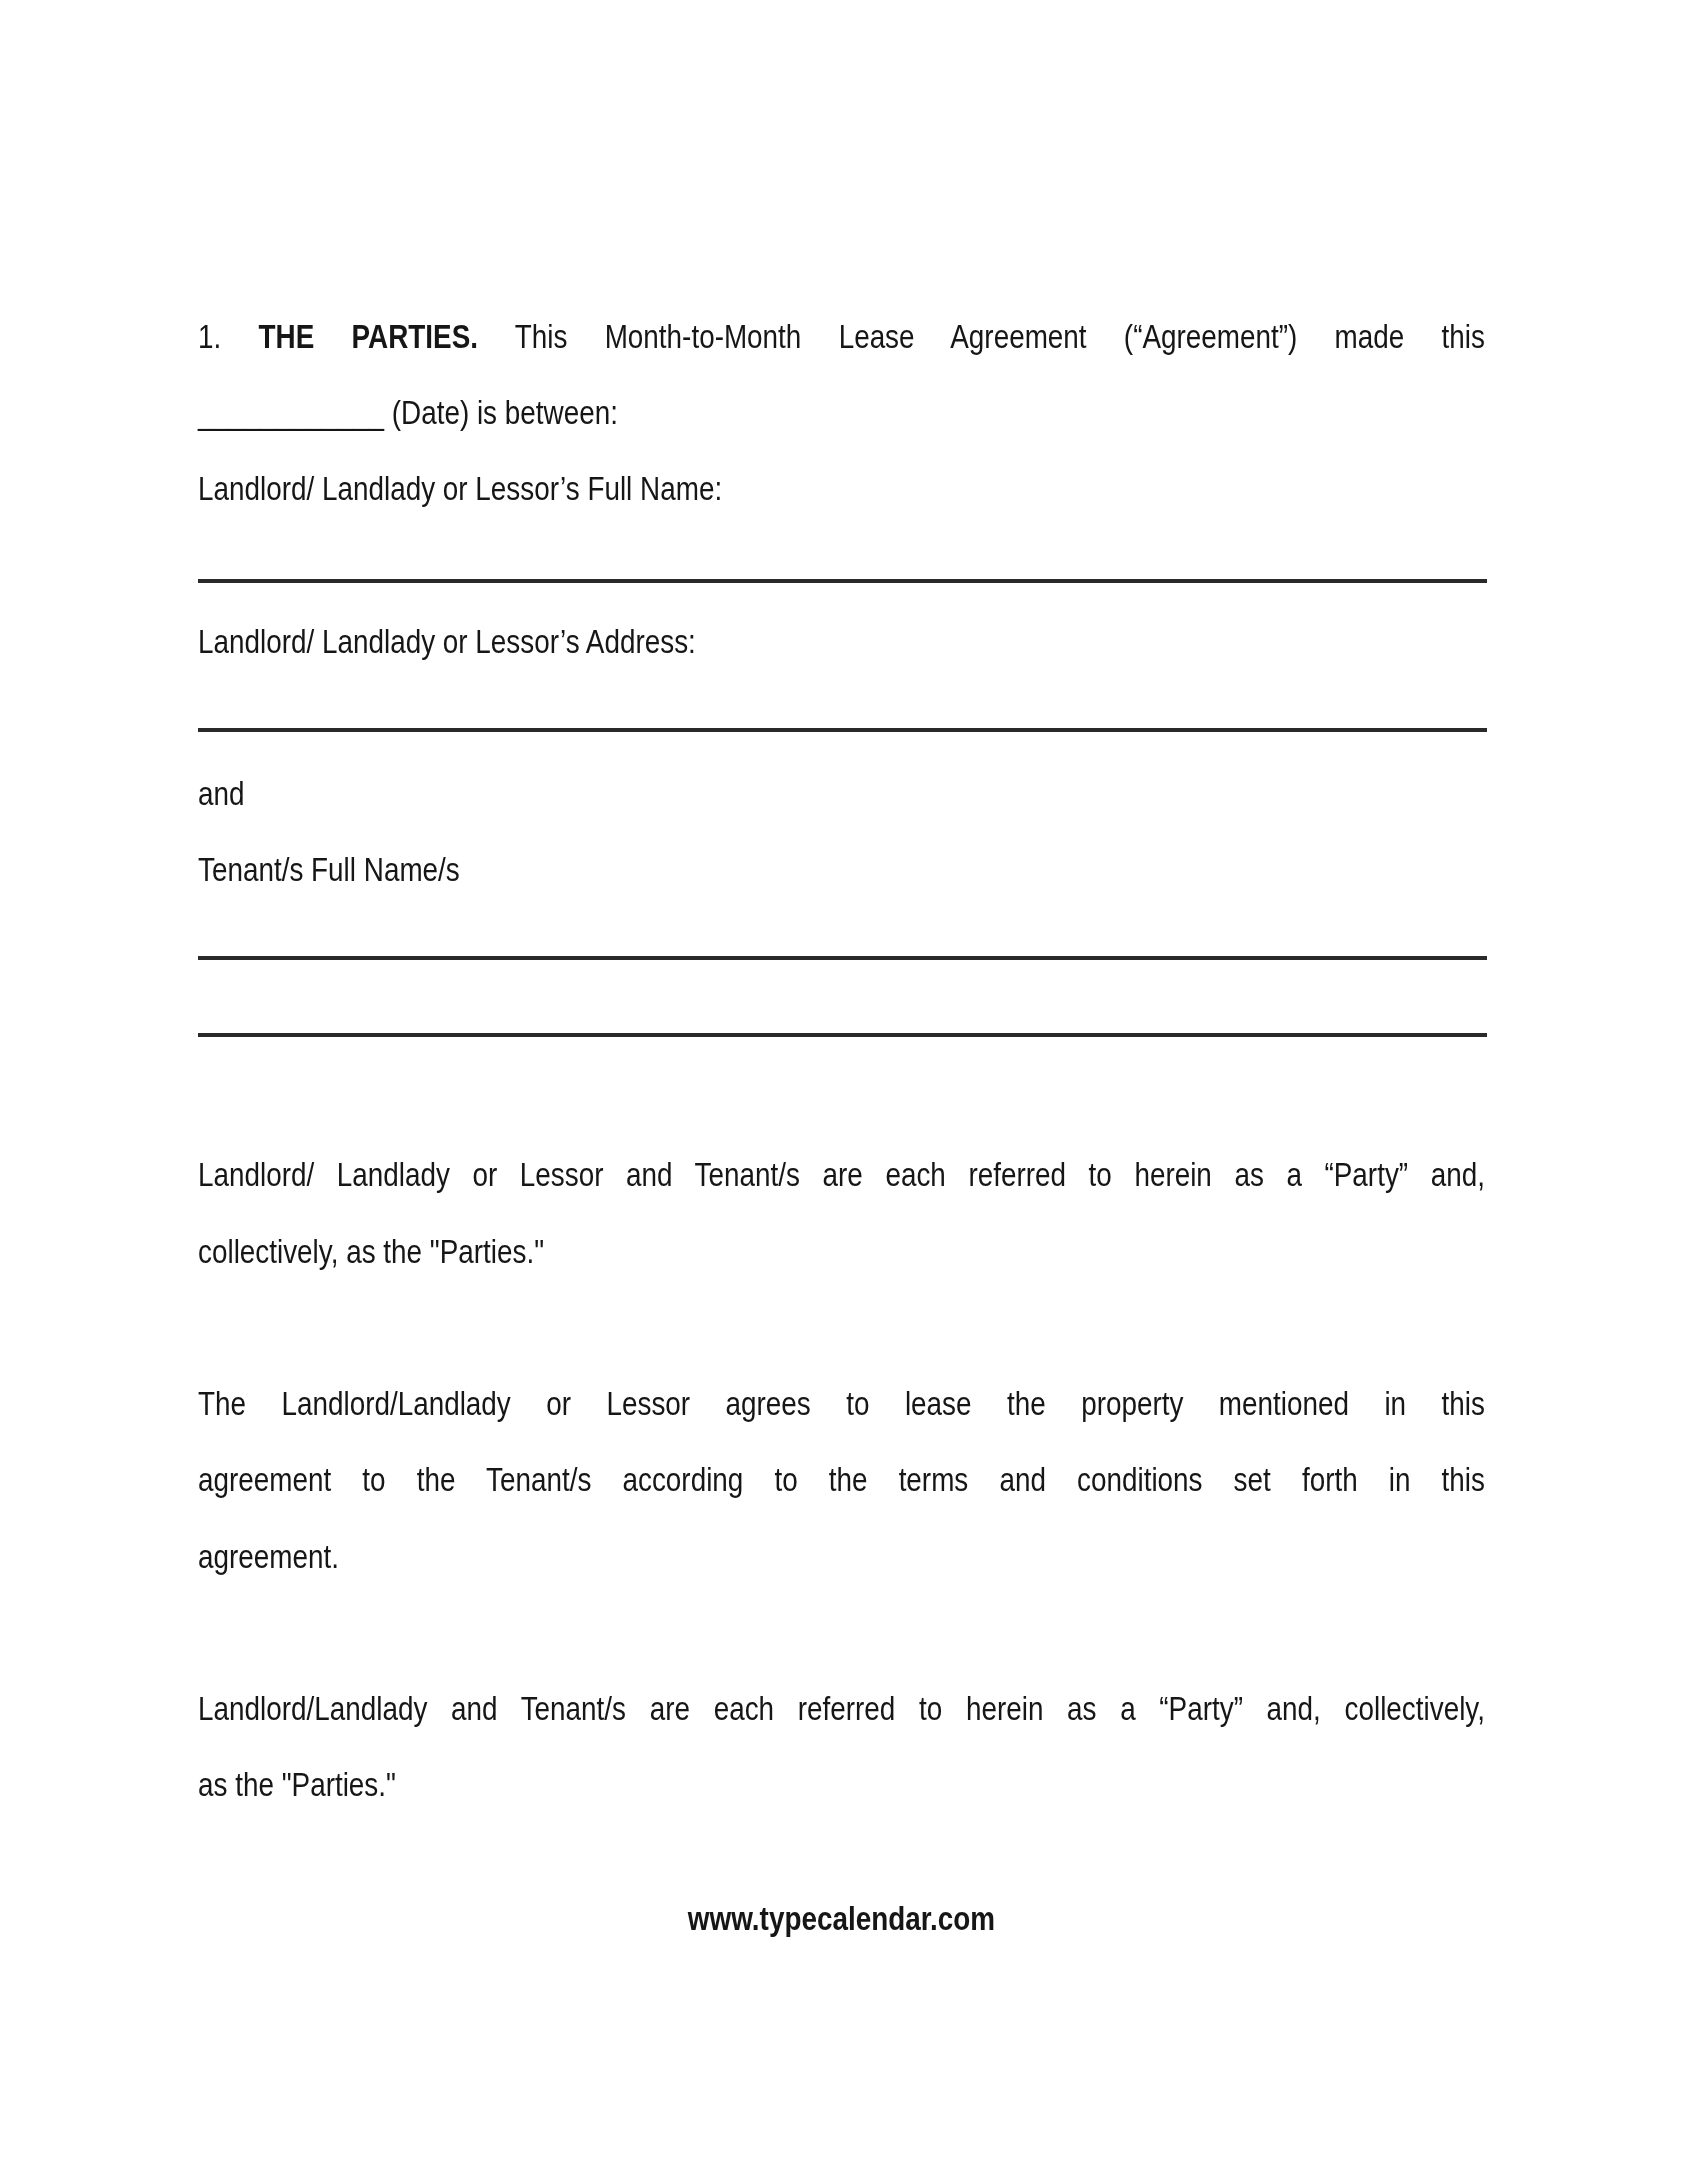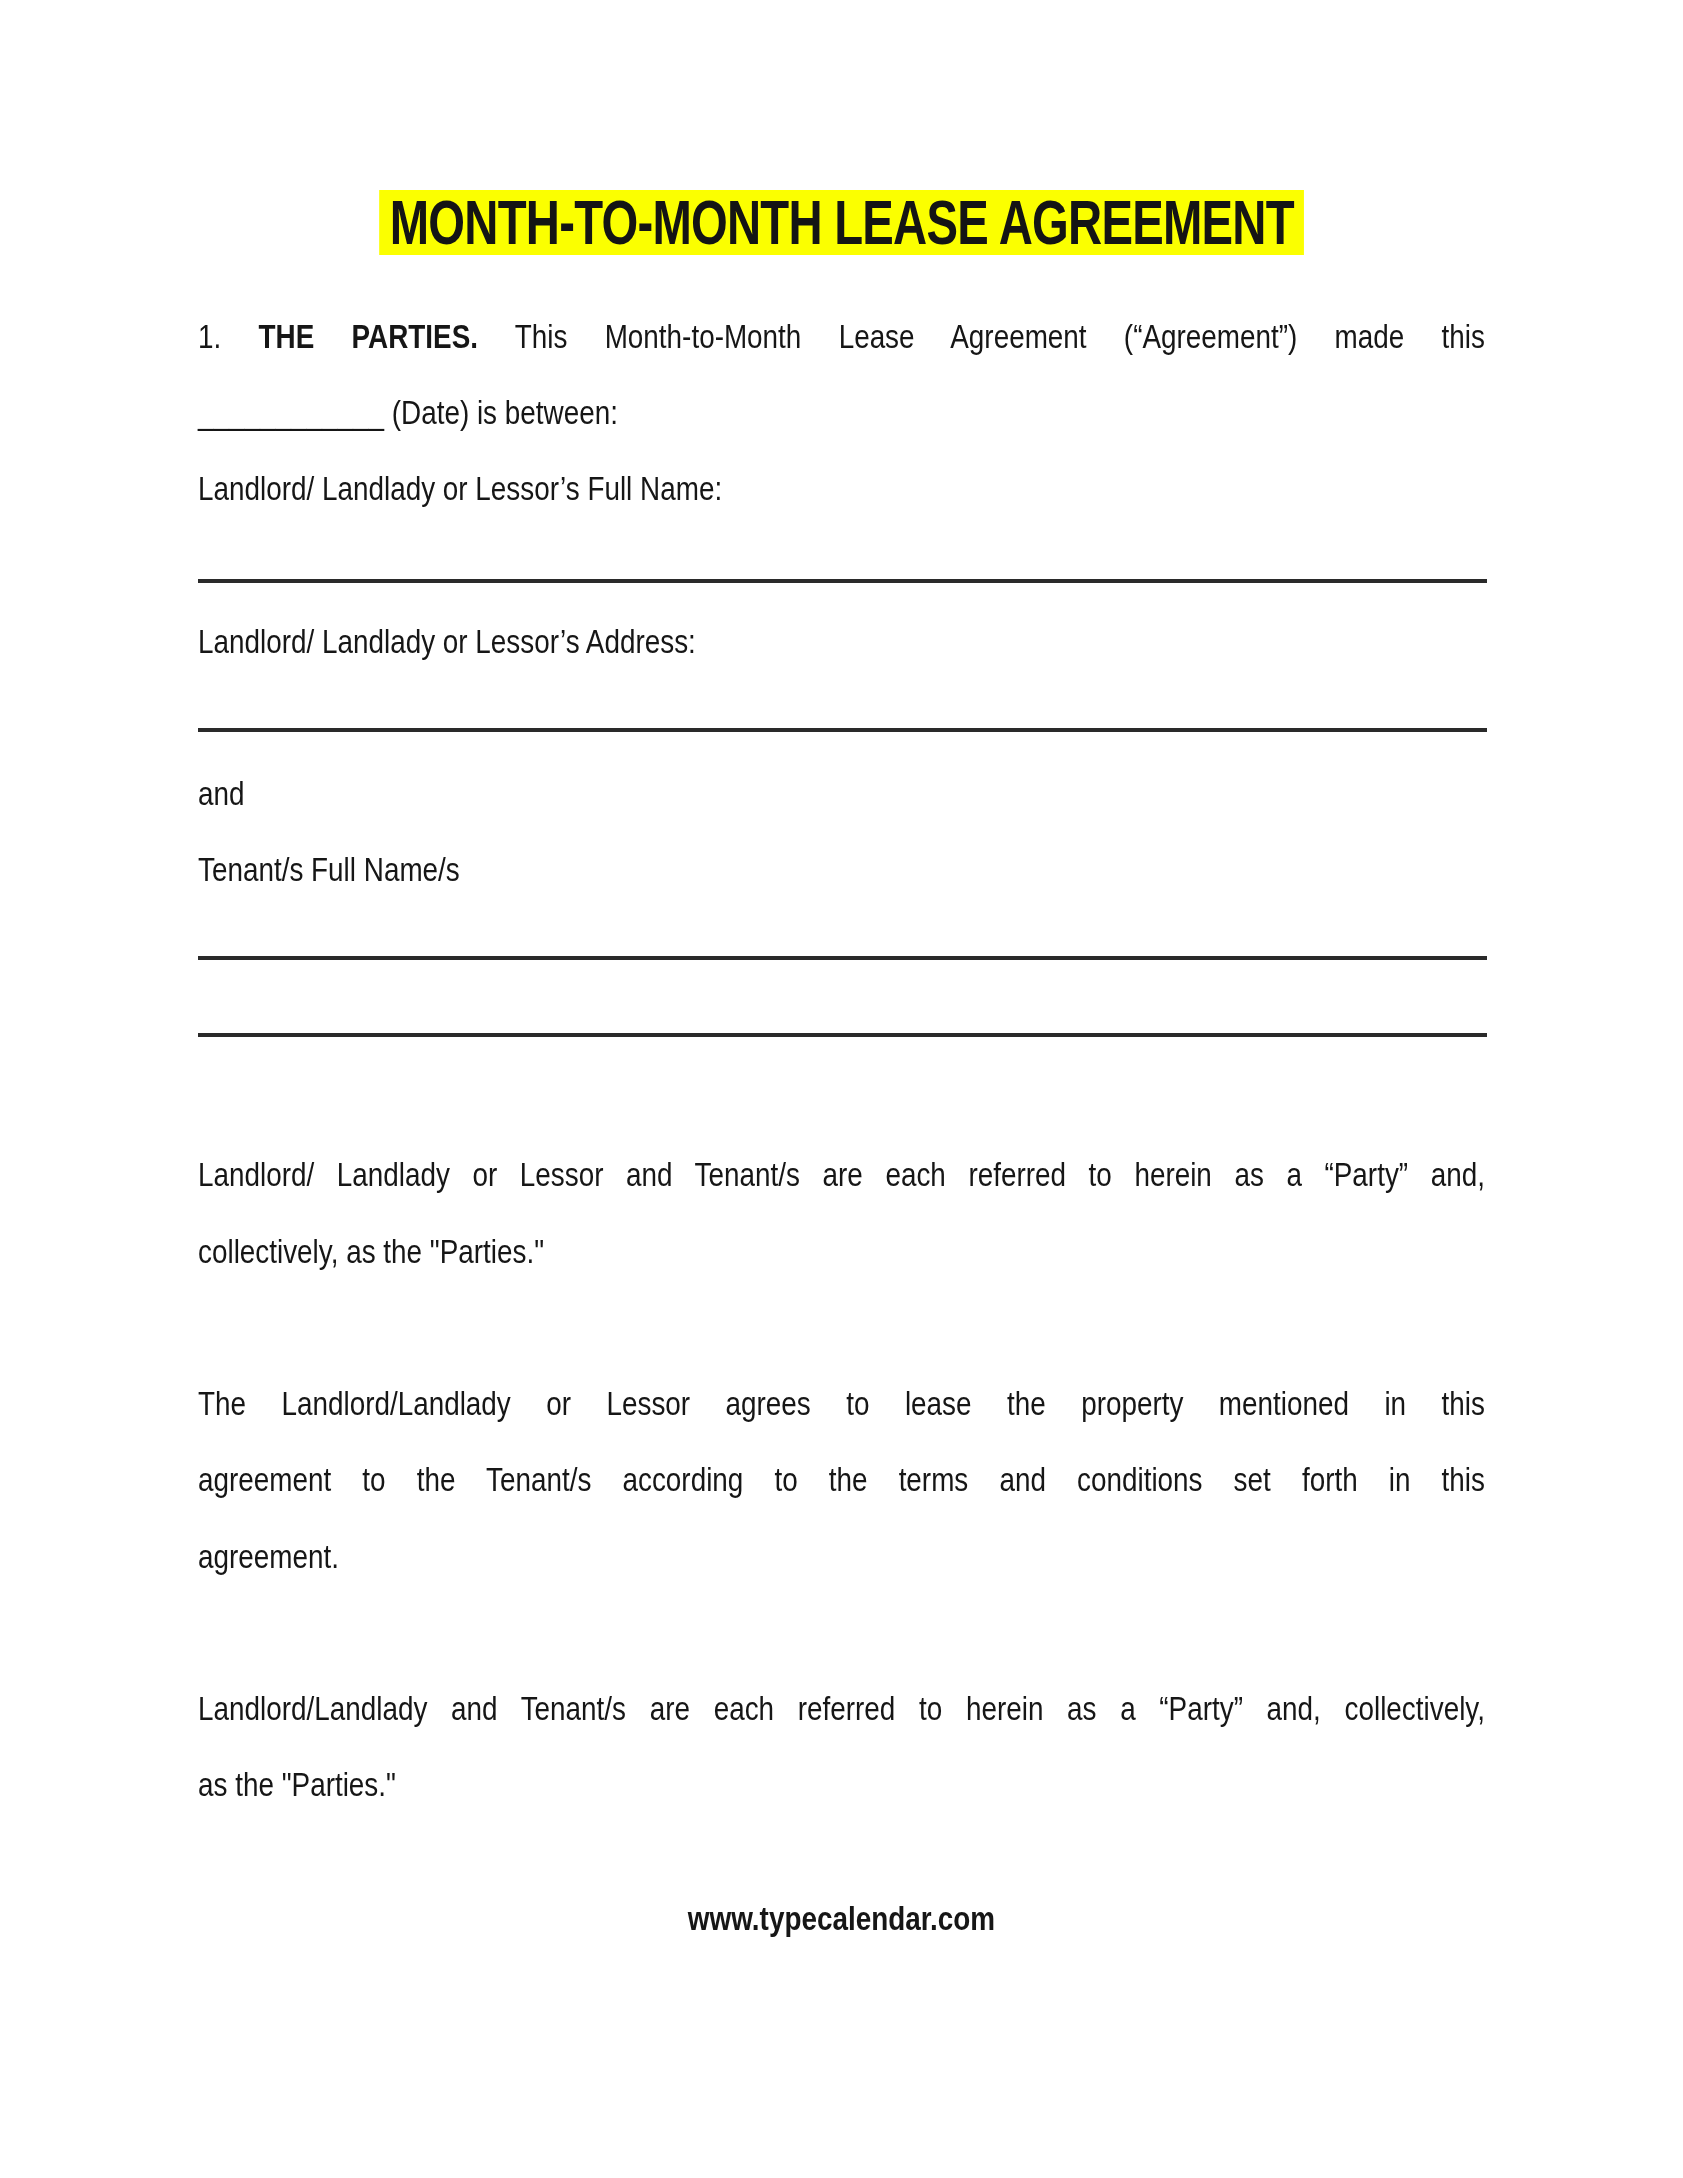--- a/index.html
+++ b/index.html
@@ -84,23 +84,20 @@
   .p3l3 { top: 1536px; }
   .p4l1 { top: 1688px; }
   .p4l2 { top: 1764px; }
   .foot { top: 1898px; font-weight: bold; }
 </style>
 </head>
 <body>
 
 <div class="page">
 
-  <div class="title-wrap">
-    <span class="title-highlight">MONTH-TO-MONTH LEASE AGREEMENT</span>
-  </div>
 
   <div class="condense">
 
     <div class="line just p1l1">
       <span>1.</span>
       <span class="b">THE PARTIES.</span>
       <span>This Month-to-Month Lease Agreement (“Agreement”) made this</span>
     </div>
 
     <div class="line p1l2">____________ (Date) is between:</div>

